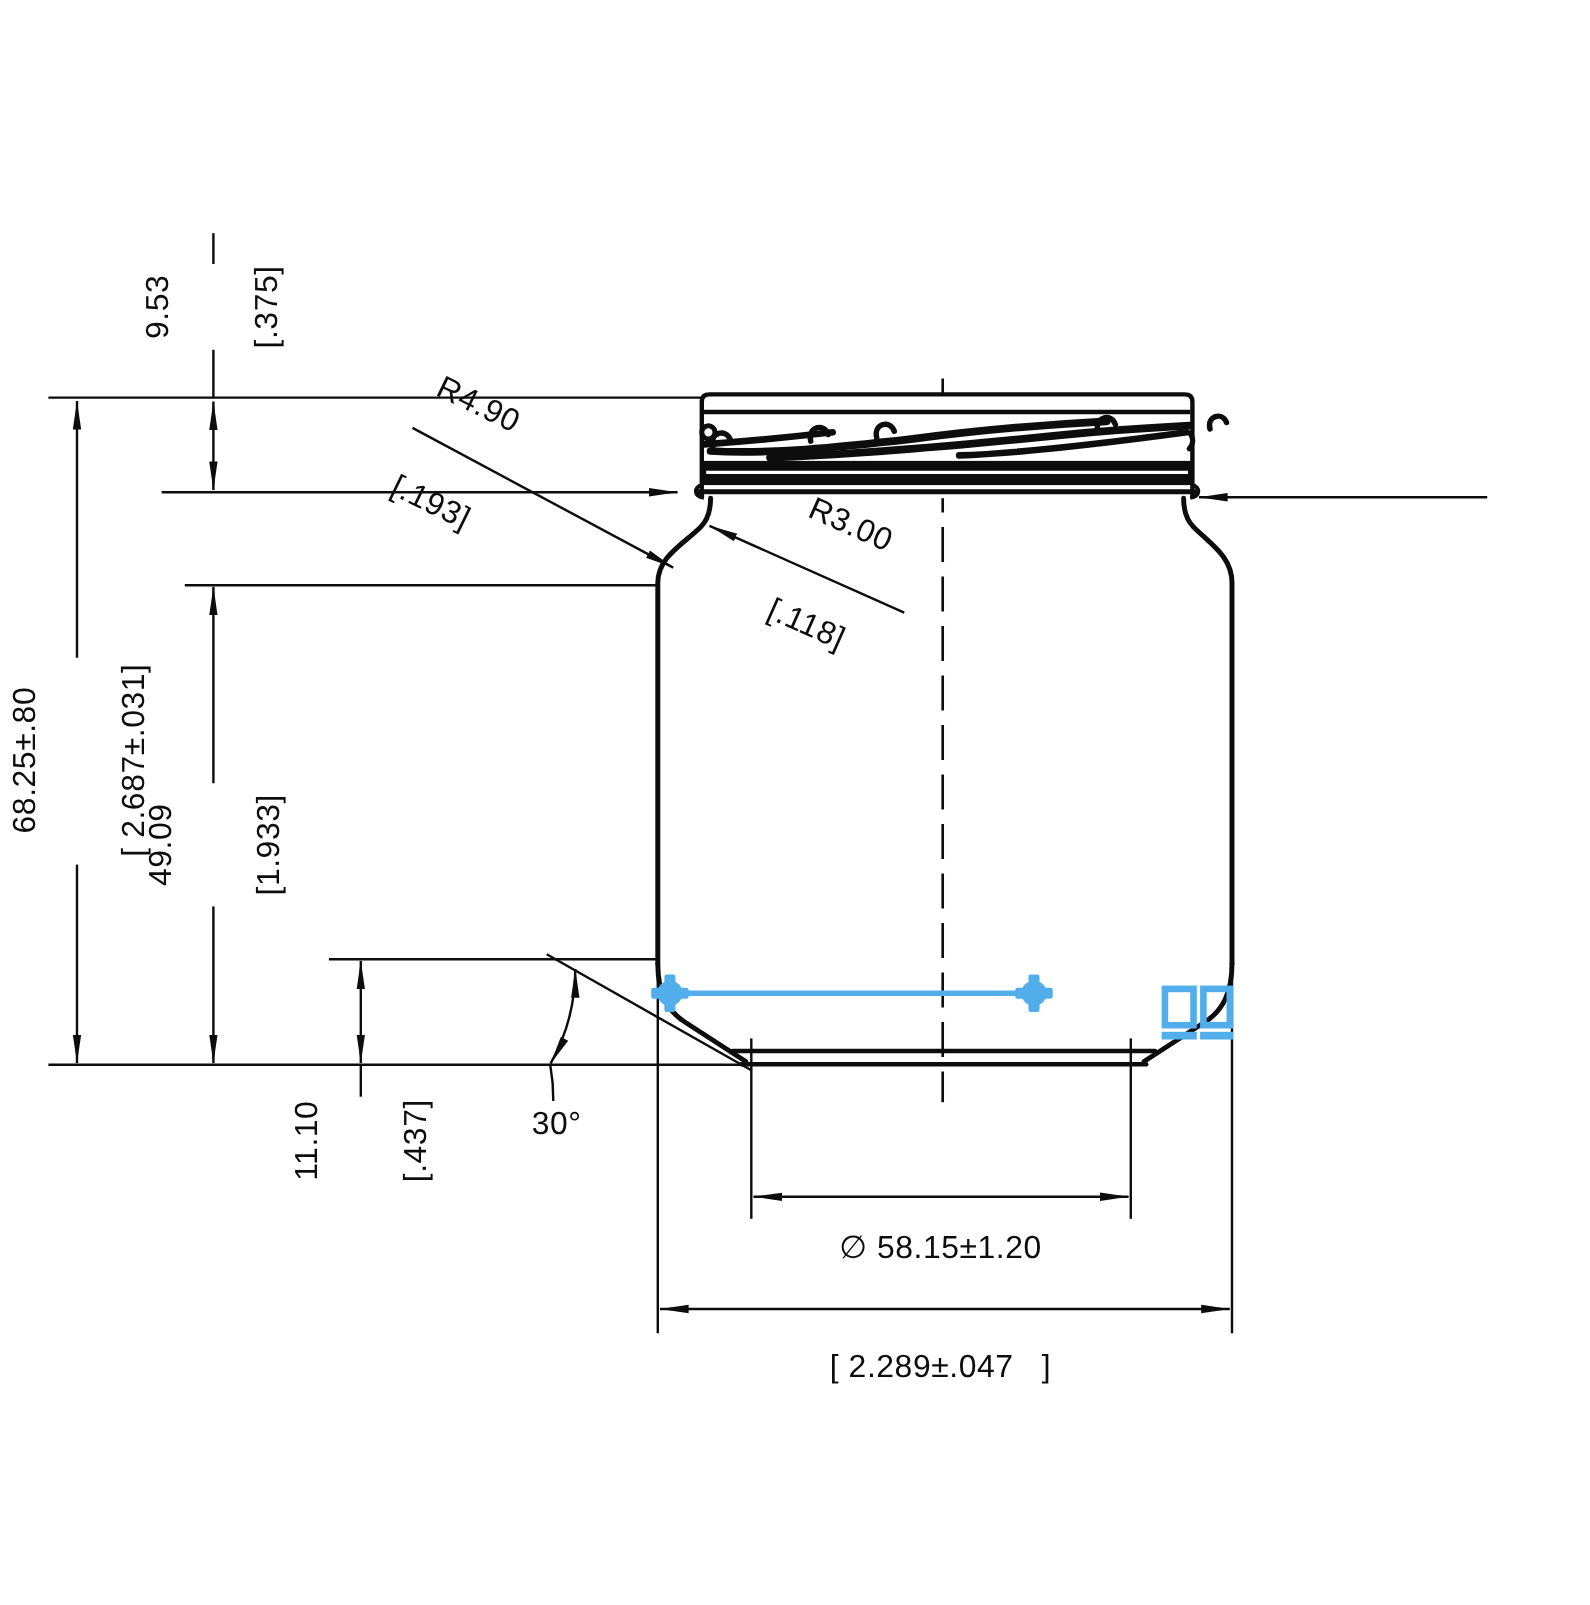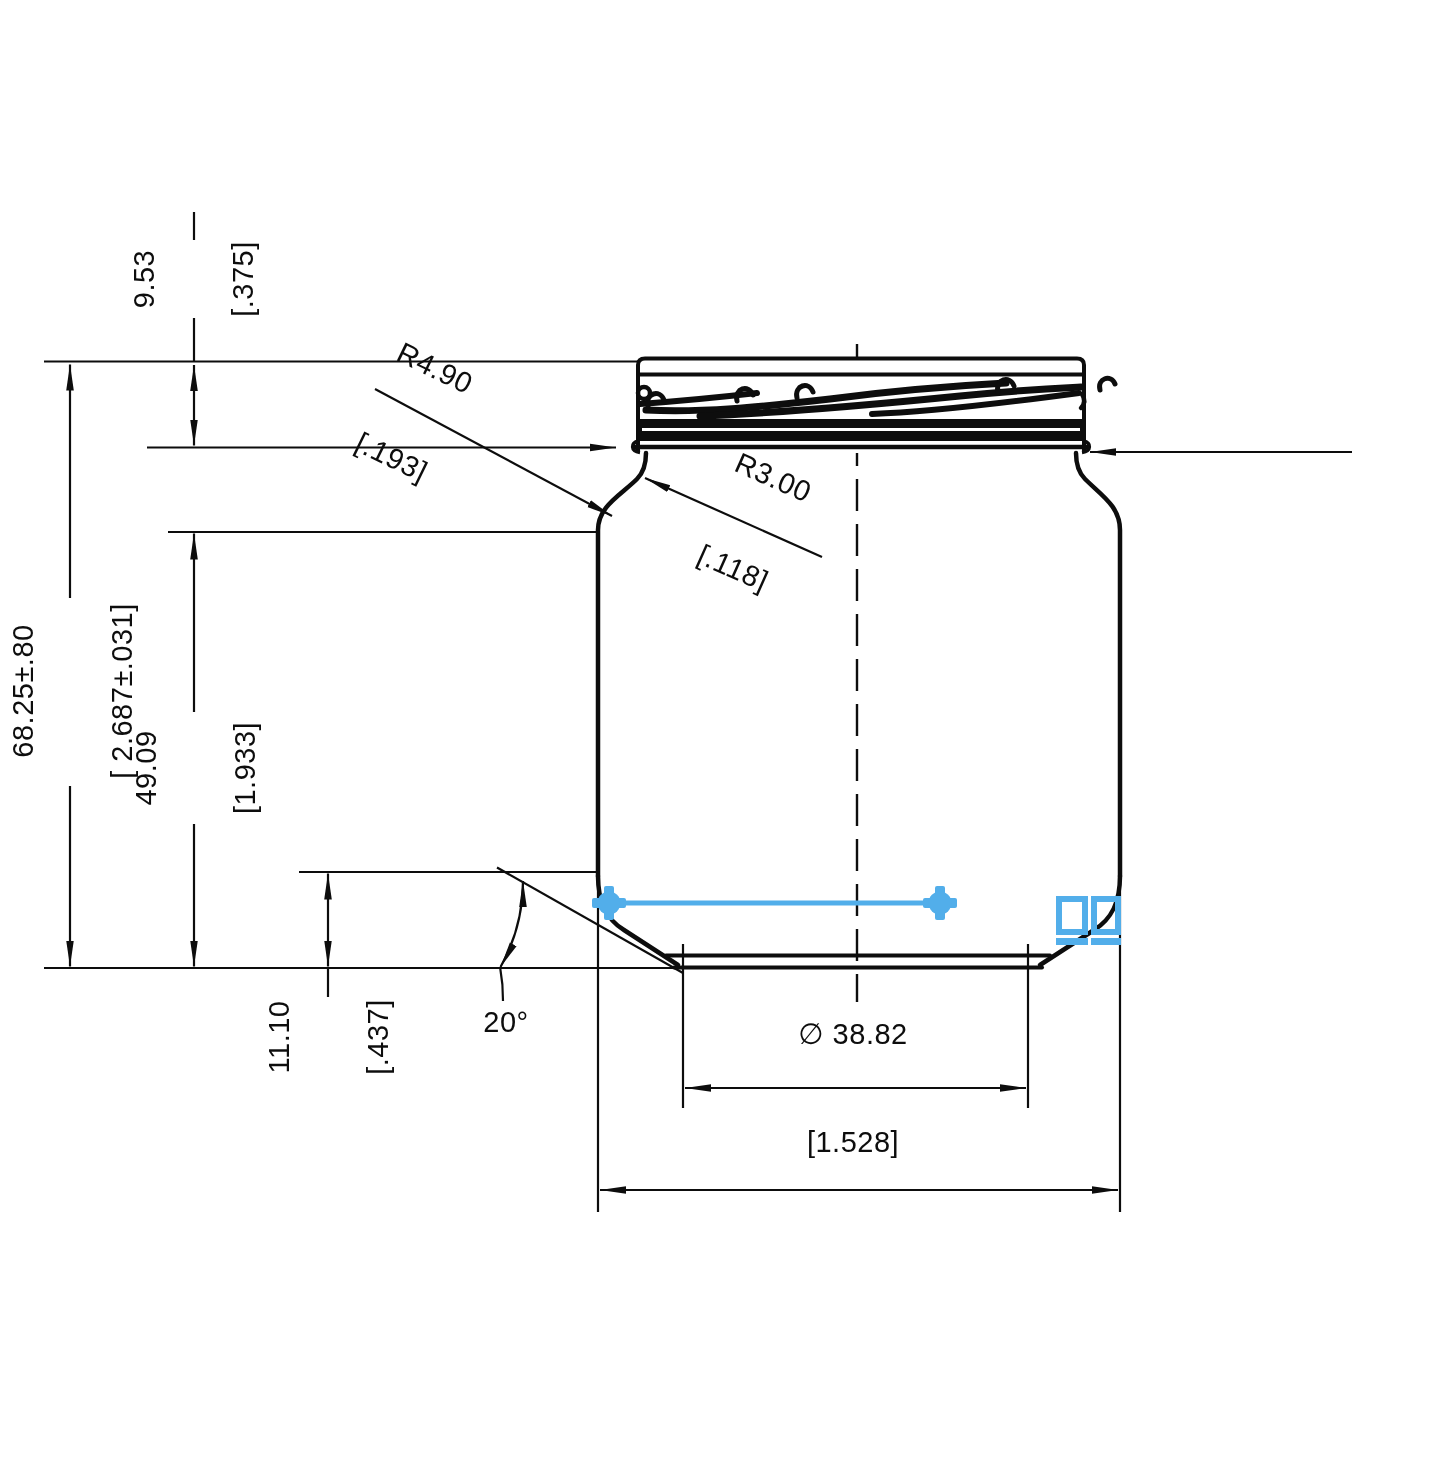--- a/index.html
+++ b/index.html
@@ -154,22 +154,22 @@
     <span>[.193]</span>
   </div>
 
   <div class="lbl r24" style="left:753px;top:523px">
     <span>R3.00</span>
     <span>[.118]</span>
   </div>
 
 
   <div class="lbl" style="left:506px;top:1022px">
-    <span>20°</span>
+    <span>30°</span>
   </div>
 
-  <div class="lbl" style="left:853px;top:1088px">
-    <span>∅ 38.82</span>
-    <span>[1.528]</span>
+
+  <div class="lbl" style="left:855px;top:1189px">
+    <span>∅ 58.15±1.20</span>
+    <span>[ 2.289±.047   ]</span>
   </div>
-
 
 </div>
 
 </body></html>

